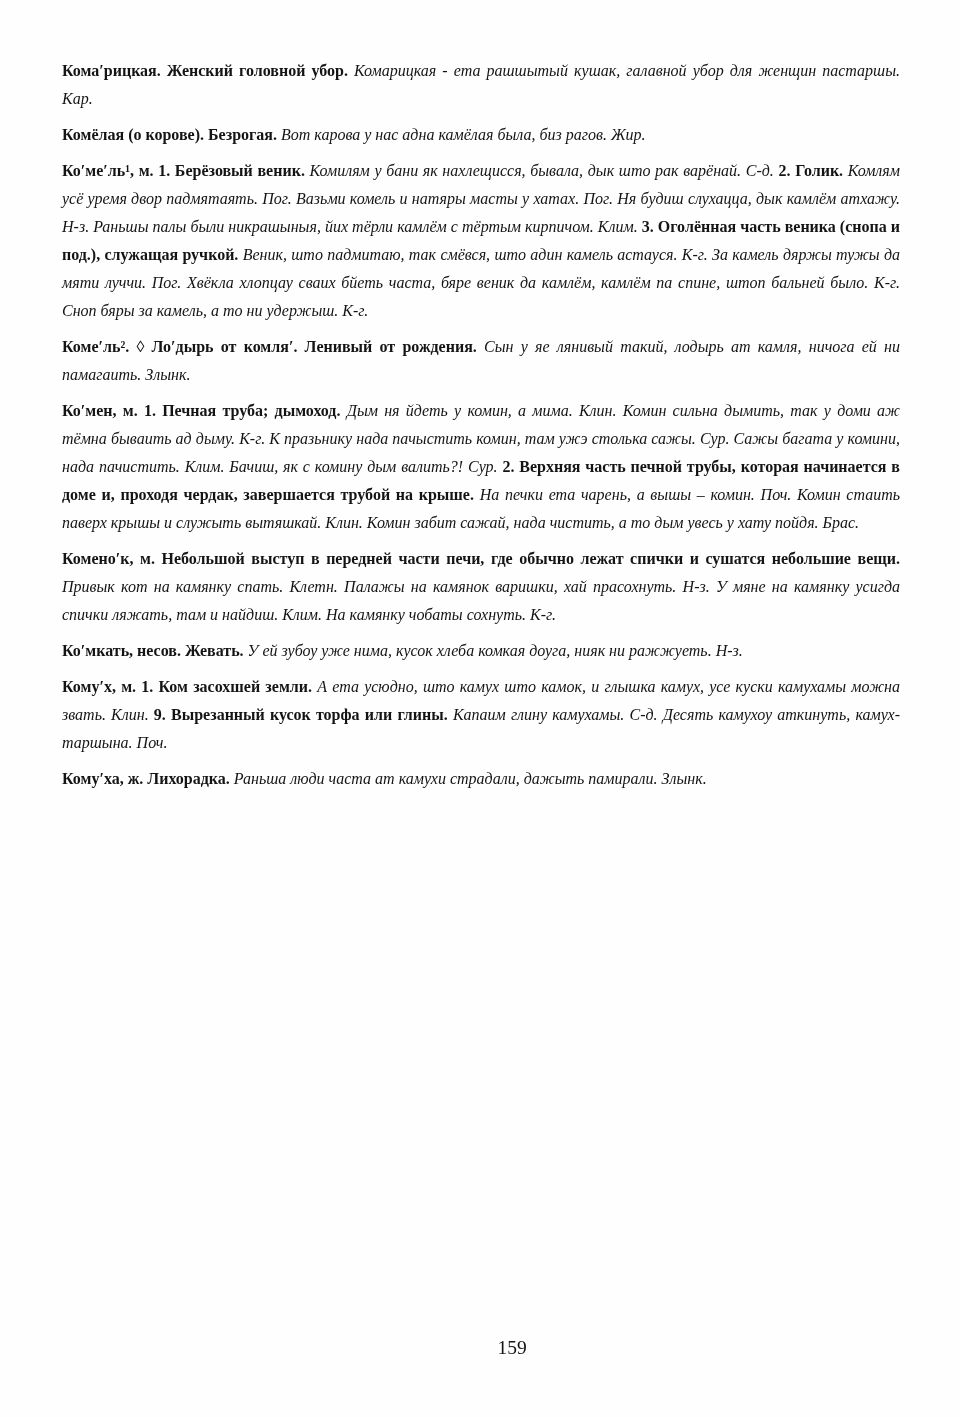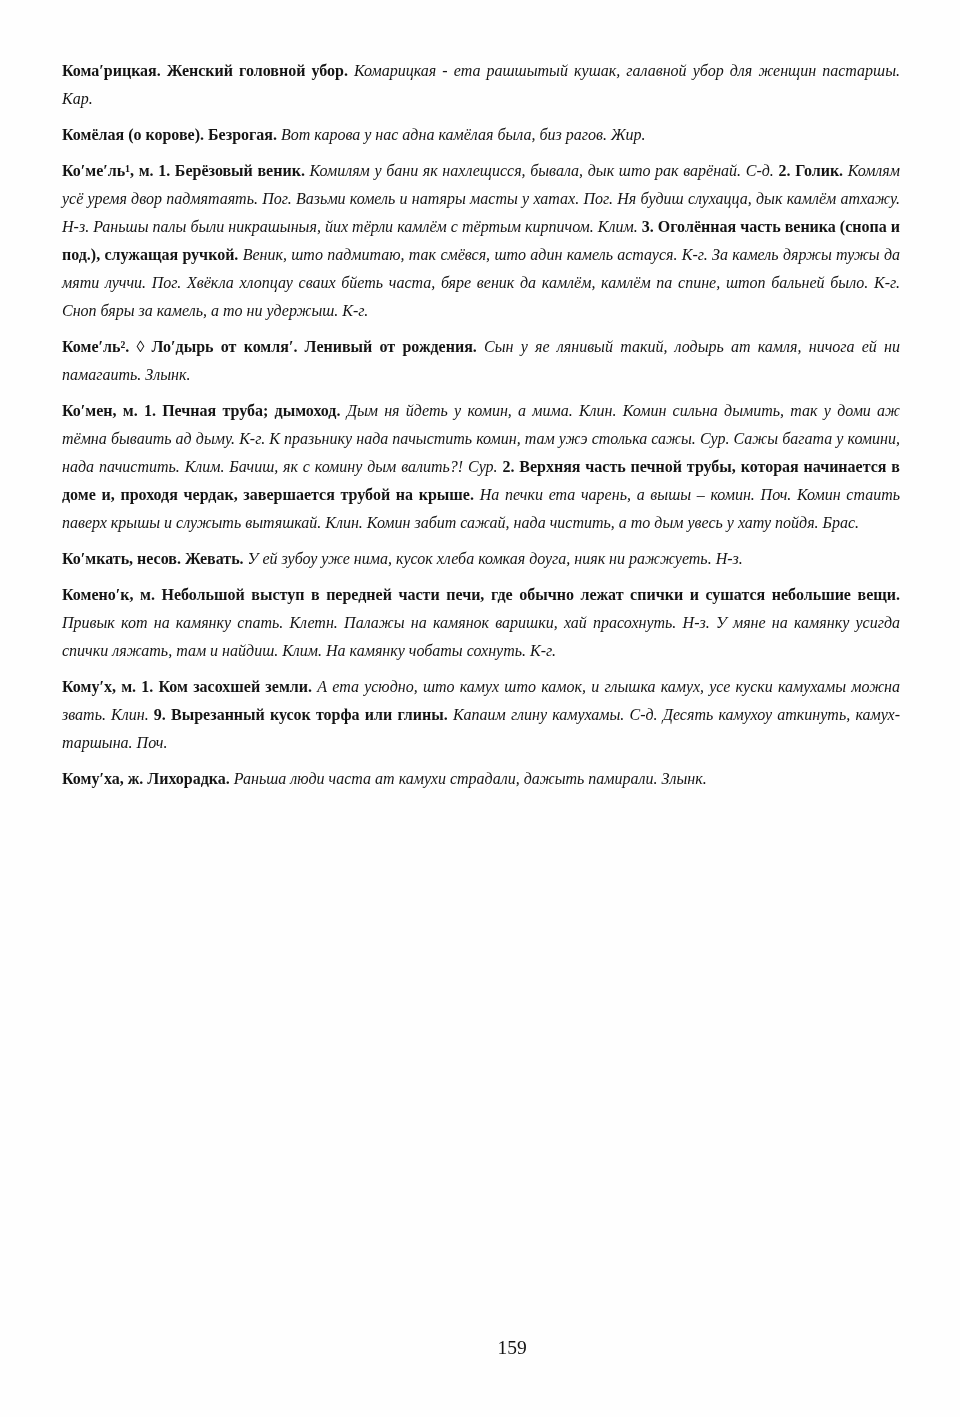--- a/index.html
+++ b/index.html
@@ -57,21 +57,21 @@
 <body>
 
 <div class="page">
   <div class="content">
 
   <p class="entry"><span class="b">Кома′рицкая. Женский головной убор. </span><span class="i">Комарицкая - ета рашшытый кушак, галавной убор для женщин пастаршы. Кар.</span></p>
       <p class="entry"><span class="b">Комёлая (о корове). Безрогая. </span><span class="i">Вот карова у нас адна камёлая была, биз рагов. Жир.</span></p>
       <p class="entry"><span class="b">Ко′ме′ль¹, м. 1. Берёзовый веник. </span><span class="i">Комилям у бани як нахлещисся, бывала, дык што рак варёнай. С-д. </span><span class="b">2. Голик. </span><span class="i">Комлям усё уремя двор падмятаять. Пог. Вазьми комель и натяры масты у хатах. Пог. Ня будиш слухацца, дык камлём атхажу. Н-з. Раньшы палы были никрашыныя, йих тёрли камлём с тёртым кирпичом. Клим. </span><span class="b">3. Оголённая часть веника (снопа и под.), служащая ручкой. </span><span class="i">Веник, што падмитаю, так смёвся, што адин камель астауся. К-г. За камель дяржы тужы да мяти луччи. Пог. Хвёкла хлопцау сваих бйеть часта, бяре веник да камлём, камлём па спине, штоп бальней было. К-г. Сноп бяры за камель, а то ни  удержыш. К-г.</span></p>
       <p class="entry"><span class="b">Коме′ль². ◊ Ло′дырь от комля′. Ленивый от рождения. </span><span class="i">Сын у яе лянивый такий, лодырь ат камля, ничога ей ни памагаить. Злынк.</span></p>
       <p class="entry"><span class="b">Ко′мен, м. 1. Печная труба; дымоход. </span><span class="i">Дым ня йдеть у комин, а мима. Клин. Комин сильна дымить, так у доми аж тёмна бываить ад дыму. К-г. К празьнику нада пачыстить комин, там ужэ столька сажы. Сур. Сажы багата у комини, нада пачистить. Клим. Бачиш, як с комину дым валить?! Сур. </span><span class="b">2. Верхняя часть печной трубы, которая начинается в доме и, проходя чердак, завершается трубой на крыше. </span><span class="i">На печки ета чарень, а вышы – комин. Поч. Комин стаить паверх крышы и  служыть вытяшкай. Клин. Комин забит сажай, нада чистить, а то дым увесь у хату пойдя. Брас.</span></p>
+      <p class="entry"><span class="b">Комено′к, м. Небольшой выступ в передней части печи, где обычно лежат спички и сушатся небольшие вещи. </span><span class="i">Привык кот на камянку спать. Клетн. Палажы на камянок варишки, хай прасохнуть. Н-з. У мяне на камянку усигда спички ляжать, там и найдиш. Клим. На камянку чобаты сохнуть. К-г.</span></p>
       <p class="entry"><span class="b">Ко′мкать, несов. Жевать. </span><span class="i">У ей зубоу уже нима, кусок хлеба комкая доуга, нияк ни ражжуеть. Н-з.</span></p>
-      <p class="entry"><span class="b">Комено′к, м. Небольшой выступ в передней части печи, где обычно лежат спички и сушатся небольшие вещи. </span><span class="i">Привык кот на камянку спать. Клетн. Палажы на камянок варишки, хай прасохнуть. Н-з. У мяне на камянку усигда спички ляжать, там и найдиш. Клим. На камянку чобаты сохнуть. К-г.</span></p>
       <p class="entry"><span class="b">Кому′х, м. 1. Ком засохшей земли. </span><span class="i">А ета усюдно, што камух што камок, и глышка камух, усе куски камухамы можна звать. Клин. </span><span class="b">9. Вырезанный кусок торфа или глины. </span><span class="i">Капаим глину камухамы. С-д. Десять камухоу аткинуть, камух-таршына. Поч.</span></p>
       <p class="entry"><span class="b">Кому′ха, ж. Лихорадка. </span><span class="i">Раньша люди часта ат камухи страдали, дажыть памирали. Злынк.</span></p>
     </div>
   <div class="footer">
     <span>159</span>
   </div>
 </div>
 
 </body></html>

